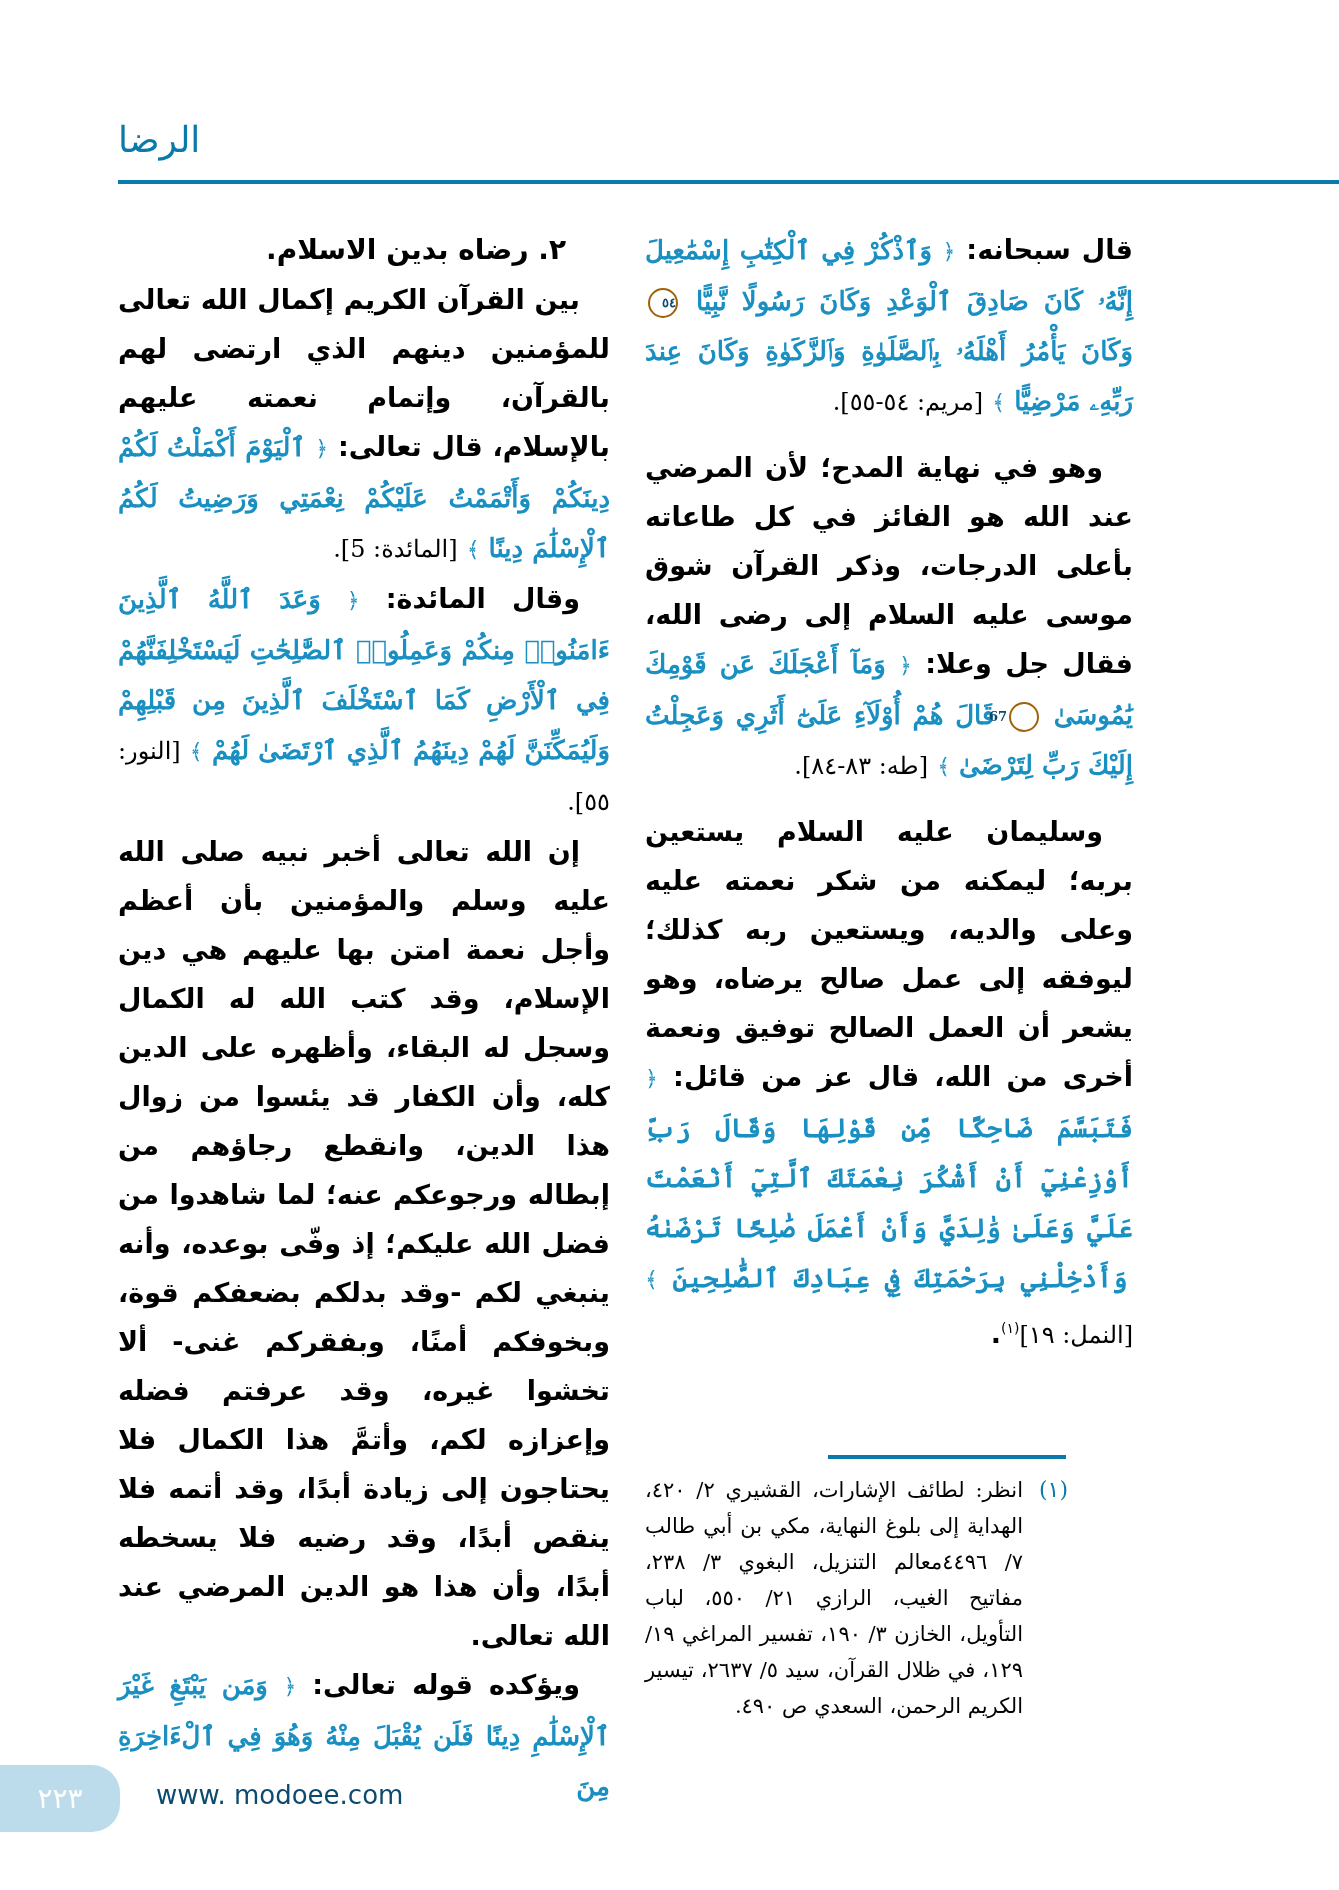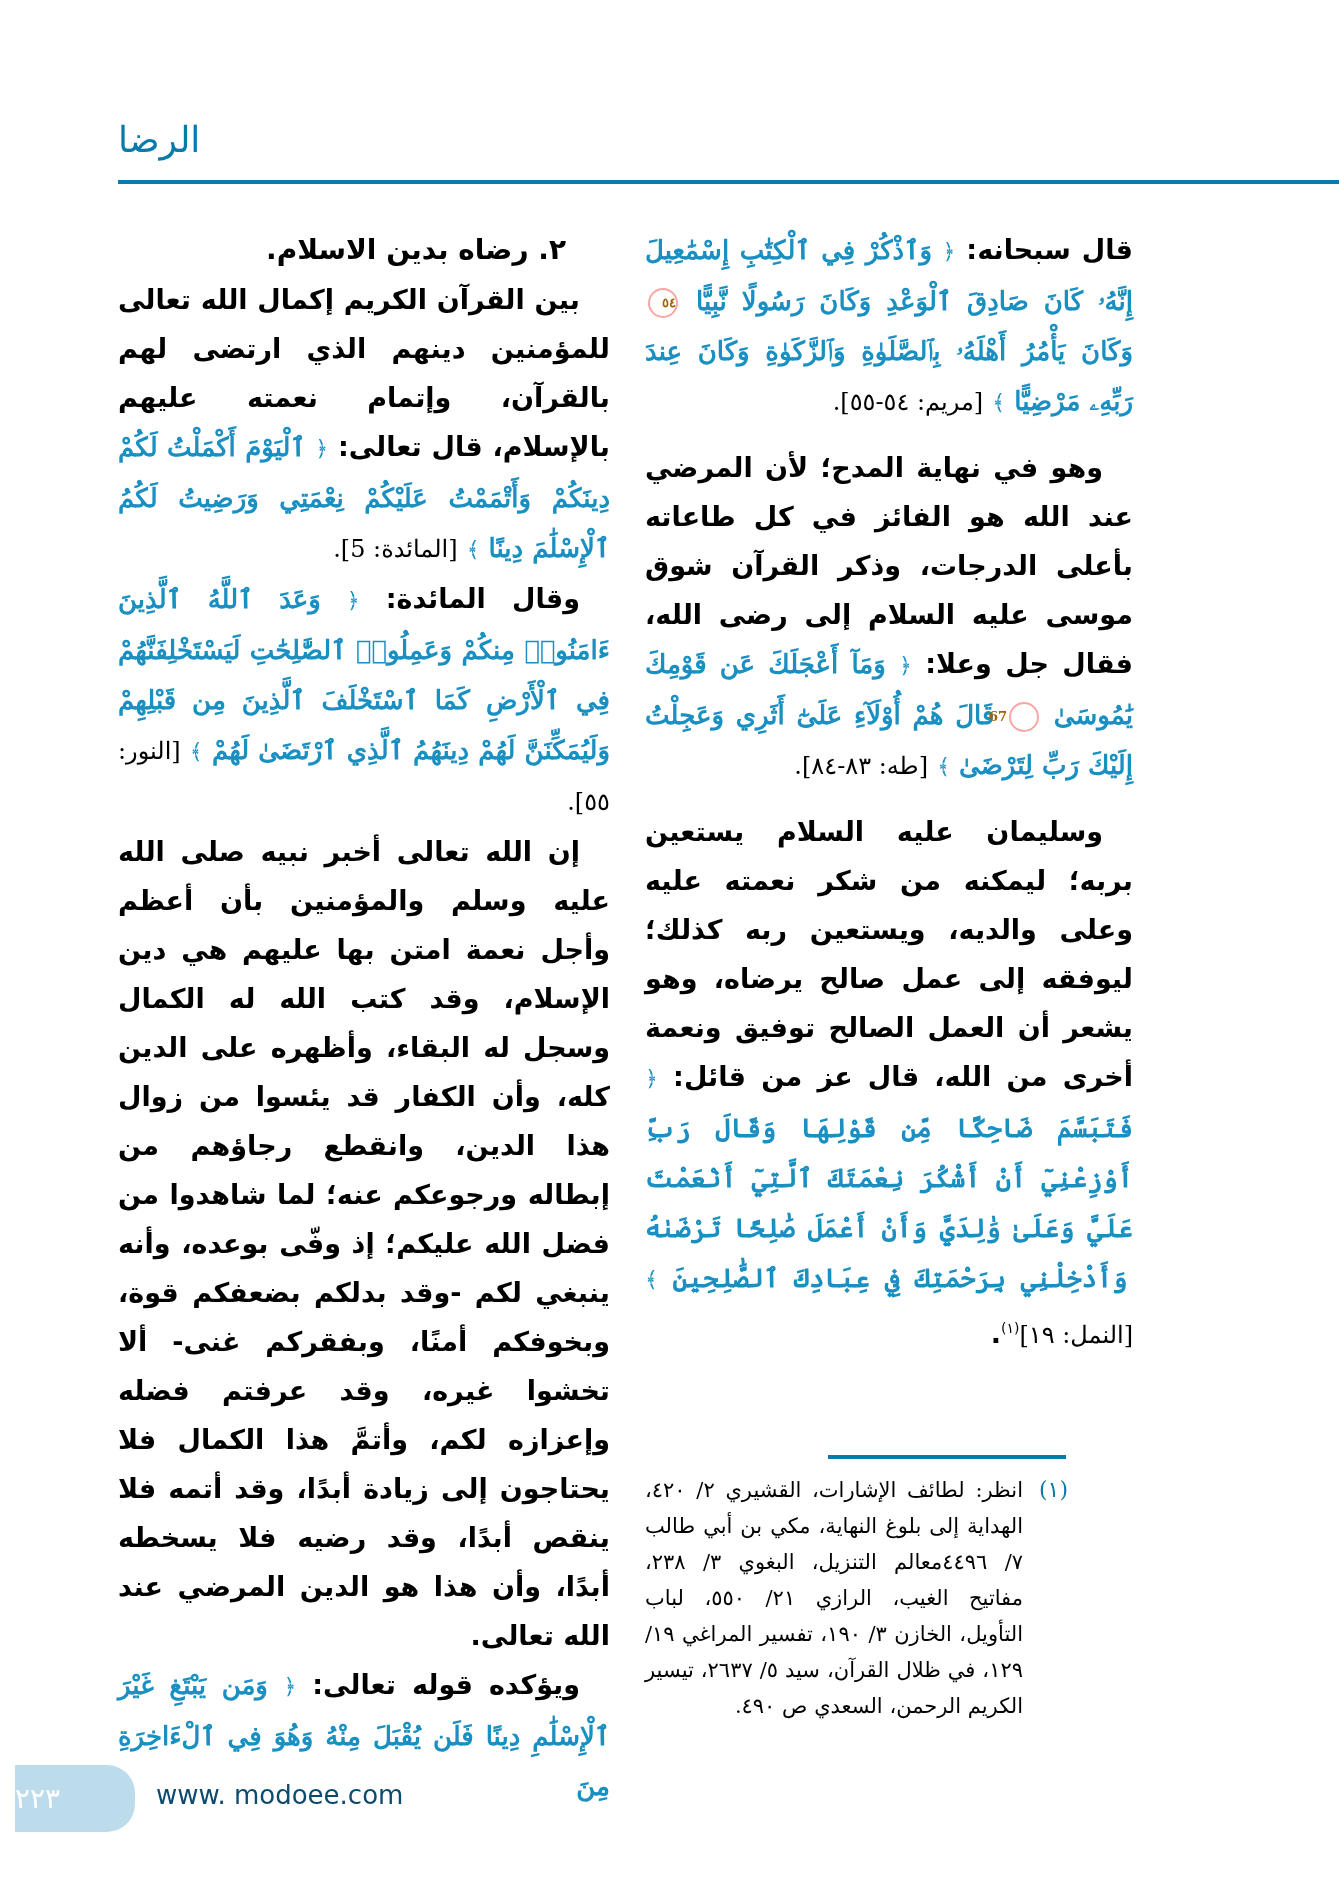--- a/index.html
+++ b/index.html
@@ -11,35 +11,35 @@
 
     .col { position: absolute; top: 225px; direction: rtl; text-align: justify; text-align-last: right; }
     .col-right { left: 645px; width: 488px; }
     .col-left { left: 118px; width: 492px; }
 
     .para { font-size: 27px; line-height: 49px; font-weight: bold; margin: 0; }
     .para.indent { text-indent: 30px; }
     .heading { font-size: 28px; line-height: 50px; font-weight: bold; text-align: right; margin: 0; padding-right: 44px; }
     .quran { color: #1a8fc1; font-family: "DejaVu Serif", serif; font-weight: bold; font-size: 26px; }
     .orn { color: #1a8fc1; font-weight: normal; font-size: 22px; }
-    .ayah-num { display: inline-block; border: 2px solid #fca5a5; border-radius: 50%; width: 26px; height: 26px;
-                line-height: 26px; text-align: center; font-size: 13px; color: #a16207; vertical-align: middle;
+    .ayah-num { display: inline-block; border: 2px solid #a16207; border-radius: 50%; width: 26px; height: 26px;
+                line-height: 26px; text-align: center; font-size: 13px; color: #0c4a6e; vertical-align: middle;
                 font-weight: bold; margin: 0 3px; }
     .ref { font-weight: normal; font-family: "DejaVu Serif", serif; font-size: 24px; color: #000; }
     .sup { font-size: 14px; vertical-align: super; font-weight: normal; }
     .gap { height: 16px; }
 
     .fn-rule { position: absolute; left: 828px; width: 238px; top: 1455px; height: 4px; background: #0a7aab; }
     .footnote { position: absolute; left: 645px; width: 378px; top: 1472px; direction: rtl; text-align: justify;
                 text-align-last: right; font-family: "DejaVu Serif", serif; font-size: 21px; line-height: 36px; }
     .fn-num { color: #0a7aab; position: absolute; right: -45px; top: 0; font-size: 22px; }
 
     .page-badge { position: absolute; left: 0; top: 1765px; width: 120px; height: 67px; background: #bcdcec;
-                  border-radius: 0 28px 28px 0; color: #ffffff; font-size: 28px; line-height: 67px;
-                  font-family: "DejaVu Serif", serif; margin-left: 15px; }
+                  border-radius: 0 28px 28px 0; color: #ffffff; font-size: 28px; text-align: center; line-height: 67px;
+                  font-family: "DejaVu Serif", serif; }
     .site-url { position: absolute; left: 156px; top: 1780px; color: #0c4a6e; font-size: 26px;
                 font-family: "DejaVu Sans", sans-serif; }
   </style>
 </head>
 <body>
 
 <div class="header-title">الرضا</div>
 <div class="header-rule"></div>
 
 <div class="col col-right">

